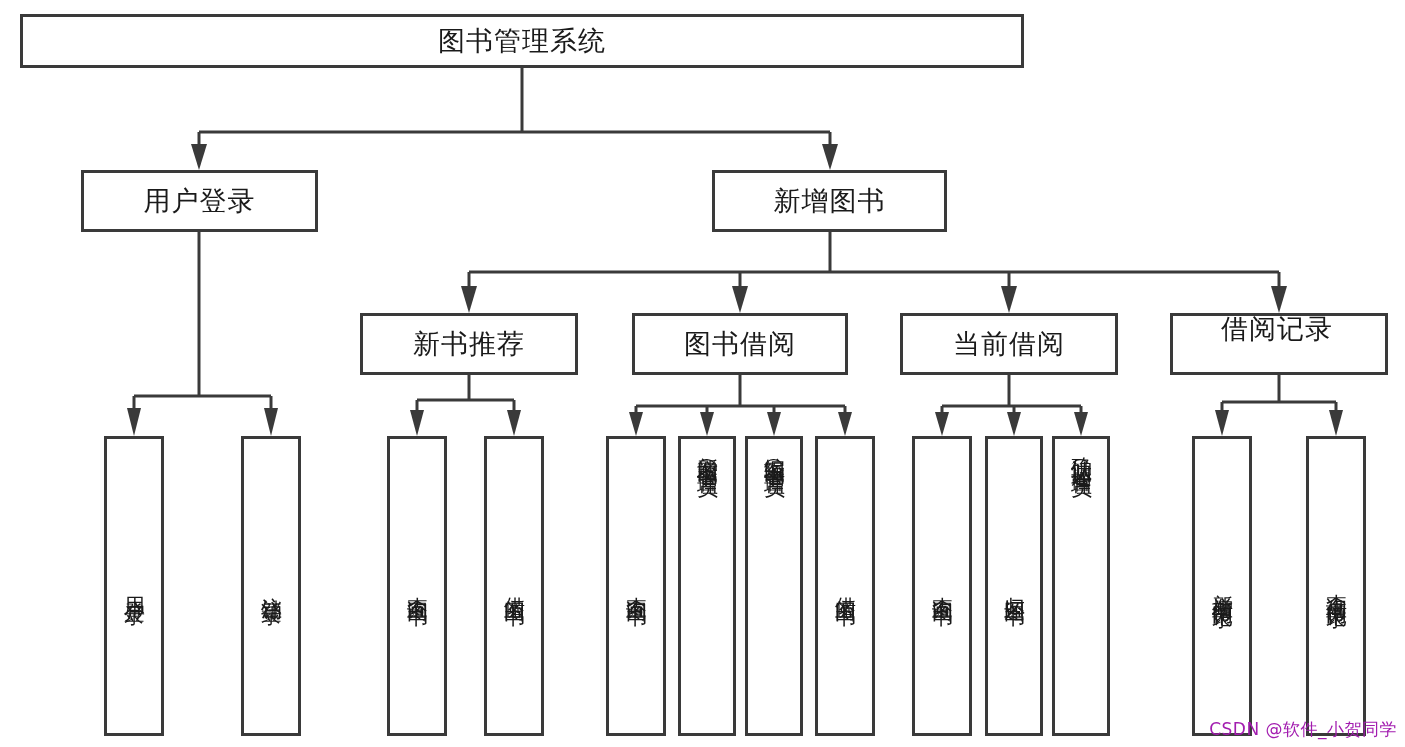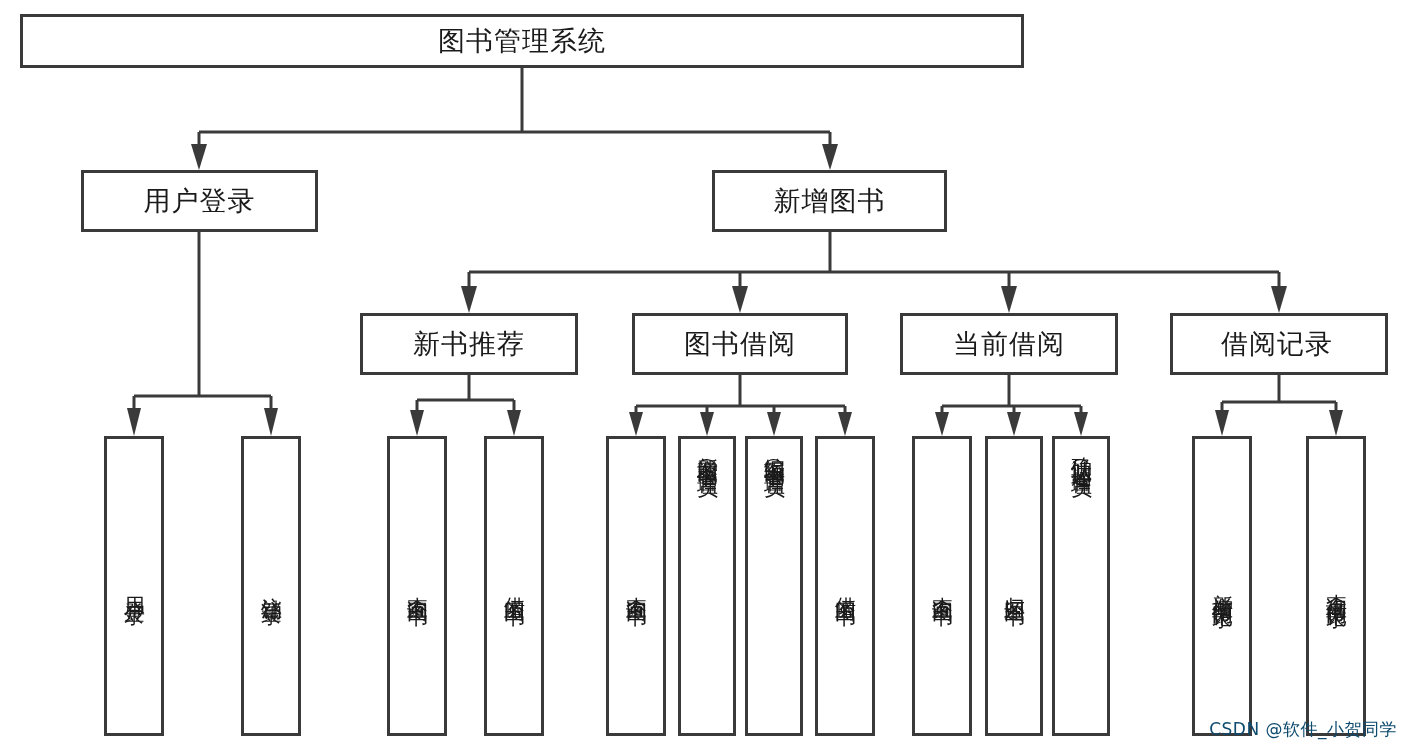--- a/index.html
+++ b/index.html
@@ -70,21 +70,21 @@
     color: #1a1a1a;
     letter-spacing: 1px;
     white-space: nowrap;
   }
   #watermark {
     position: absolute;
     right: 8px;
     bottom: 6px;
     font-family: "DejaVu Sans", "Liberation Sans", sans-serif;
     font-size: 17px;
-    color: #0c4a6e;
+    color: #a21caf;
     letter-spacing: 0.5px;
     white-space: nowrap;
     pointer-events: none;
   }
 </style>
 </head>
 <body>
 
 <div id="diagram-root">
 
@@ -192,21 +192,21 @@
   </div>
 
   <div class="hlabel-wrap" style="left:360px; top:313px; width:218px; height:62px;">
     <span class="hlabel-text">新书推荐</span>
   </div>
 
   <div class="hlabel-wrap" style="left:900px; top:313px; width:218px; height:62px;justify-content:center;">
     <span class="hlabel-text">当前借阅</span>
   </div>
 
-  <div class="hlabel-wrap" style="left:1170px; top:313px; width:214px; height:62px;">
+  <div class="hlabel-wrap" style="left:1170px; top:298px; width:214px; height:62px;">
     <span class="hlabel-text">借阅记录</span>
   </div>
 
   <div class="vlabel-wrap" style="left:104px; top:436px; width:60px; height:300px;">
     <span class="vlabel-text">用户登录</span>
   </div>
 
   <div class="vlabel-wrap" style="left:241px; top:436px; width:60px; height:300px;">
     <span class="vlabel-text">注销登录</span>
   </div>

